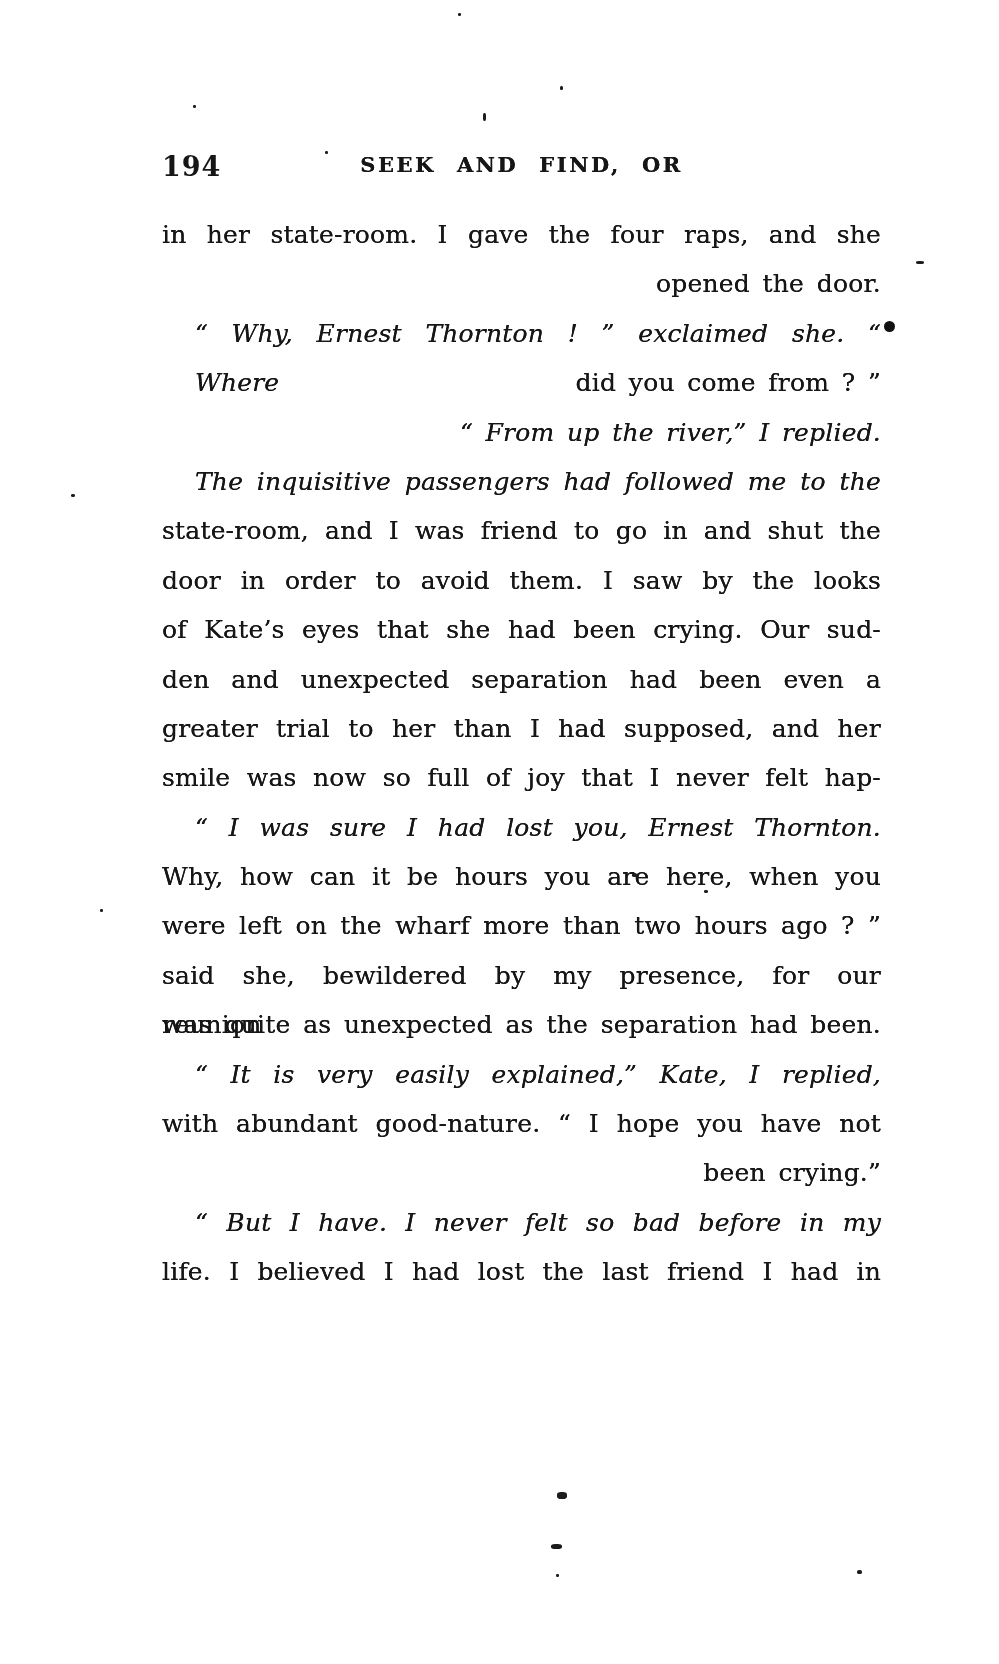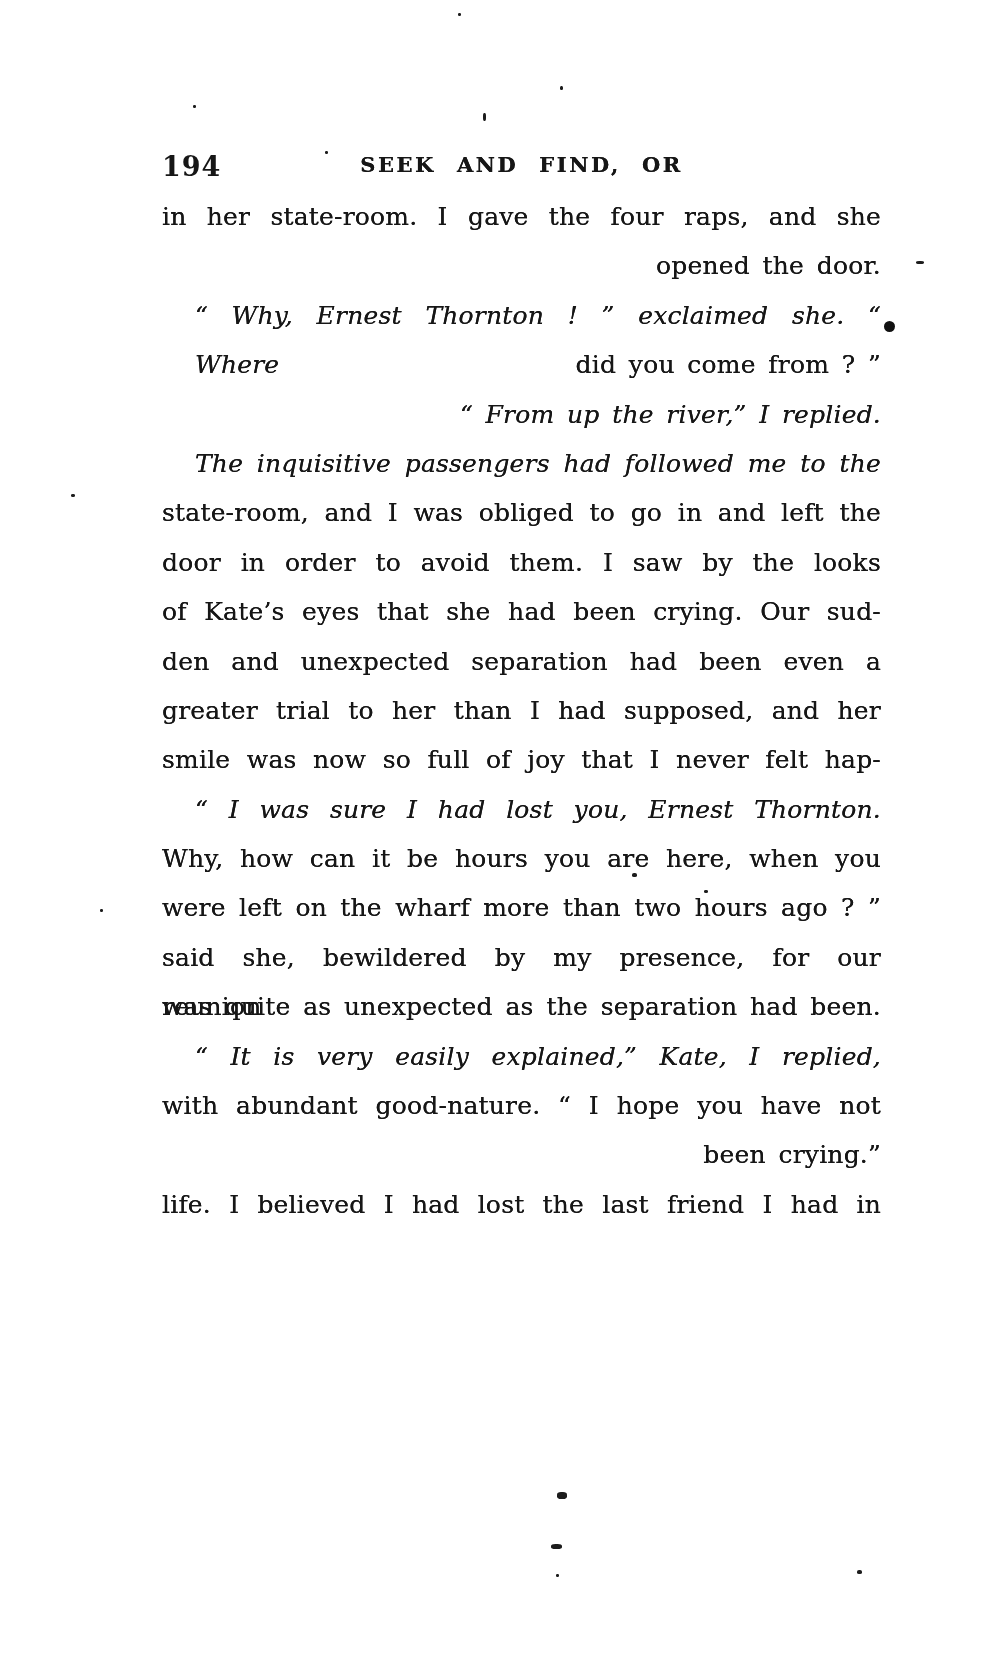--- a/index.html
+++ b/index.html
@@ -30,21 +30,21 @@
     font-size: 21px;
     font-weight: bold;
     letter-spacing: 2.6px;
     word-spacing: 11px;
     text-shadow: 0 0 0.5px #161616;
   }
   
   #text-block {
     position: absolute;
     left: 162px;
-    top: 192px;
+    top: 210px;
     width: 719px;
   }
   .line {
     height: 49.4px;
     line-height: 49.4px;
     font-size: 25px;
     letter-spacing: 0.2px;
     word-spacing: 0.18em;
     white-space: nowrap;
     text-shadow: 0 0 0.4px #1a1a1a;
@@ -84,34 +84,35 @@
   <div id="folio">194</div>
   <div id="running-title">SEEK AND FIND, OR</div>
 
   <div id="text-block">
     <div class="line fill">in her state-room.  I gave the four raps, and she</div>
     <div class="line last">opened the door.</div>
     <div class="line fill indent">“ Why, Ernest Thornton ! ” exclaimed she.  “ Where</div>
     <div class="line last">did you come from ? ”</div>
     <div class="line last indent">“ From up the river,” I replied.</div>
     <div class="line fill indent">The inquisitive passengers had followed me to the</div>
-    <div class="line fill">state-room, and I was obliged to go in and left the</div>
+    <div class="line fill">state-room, and I was friend to go in and shut the</div>
     <div class="line fill">door in order to avoid them.  I saw by the looks</div>
     <div class="line fill">of Kate’s eyes that she had been crying.  Our sud-</div>
     <div class="line fill">den and unexpected separation had been even a</div>
     <div class="line fill">greater trial to her than I had supposed, and her</div>
     <div class="line fill">smile was now so full of joy that I never felt hap-</div>
     <div class="line fill indent">“ I was sure I had lost you, Ernest Thornton.</div>
     <div class="line fill">Why, how can it be hours you are here, when you</div>
     <div class="line fill">were left on the wharf more than two hours ago ? ”</div>
     <div class="line fill">said she, bewildered by my presence, for our reunion</div>
     <div class="line fill">was quite as unexpected as the separation had been.</div>
     <div class="line fill indent">“ It is very easily explained,” Kate, I replied,</div>
     <div class="line fill">with abundant good-nature.  “ I hope you have not</div>
     <div class="line last">been crying.”</div>
+    <div class="line fill indent">“ But I have.  I never felt so bad before in my</div>
     <div class="line fill">life.  I believed I had lost the last friend I had in</div>
   </div>
 
   <div id="where-dot"></div>
 
   <div class="speck" style="left:458px;  top:13px;   width:3px;  height:3px;"></div>
   <div class="speck" style="left:560px;  top:86px;   width:3px;  height:4px;"></div>
   <div class="speck" style="left:193px;  top:105px;  width:3px;  height:3px;"></div>
   <div class="speck" style="left:483px;  top:113px;  width:3px;  height:8px;"></div>
   <div class="speck" style="left:325px;  top:151px;  width:3px;  height:3px;"></div>

